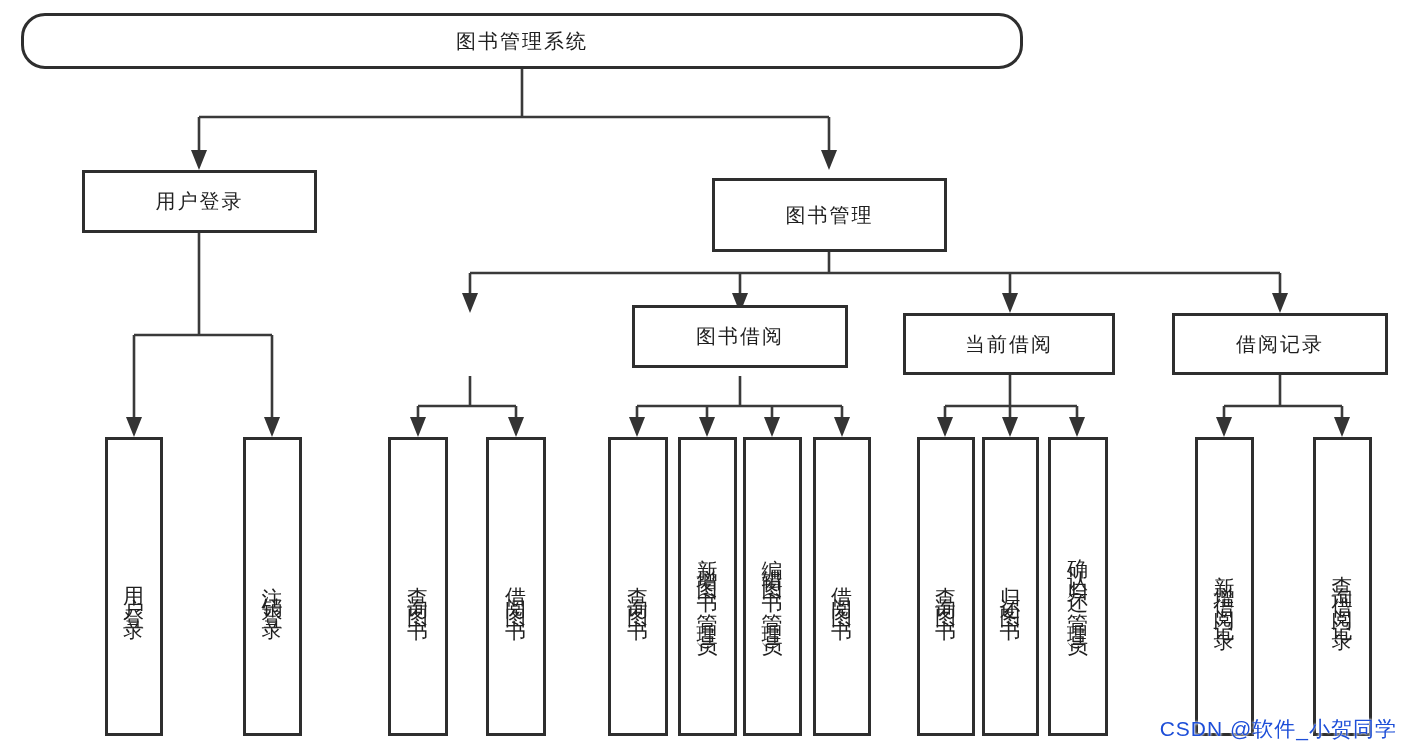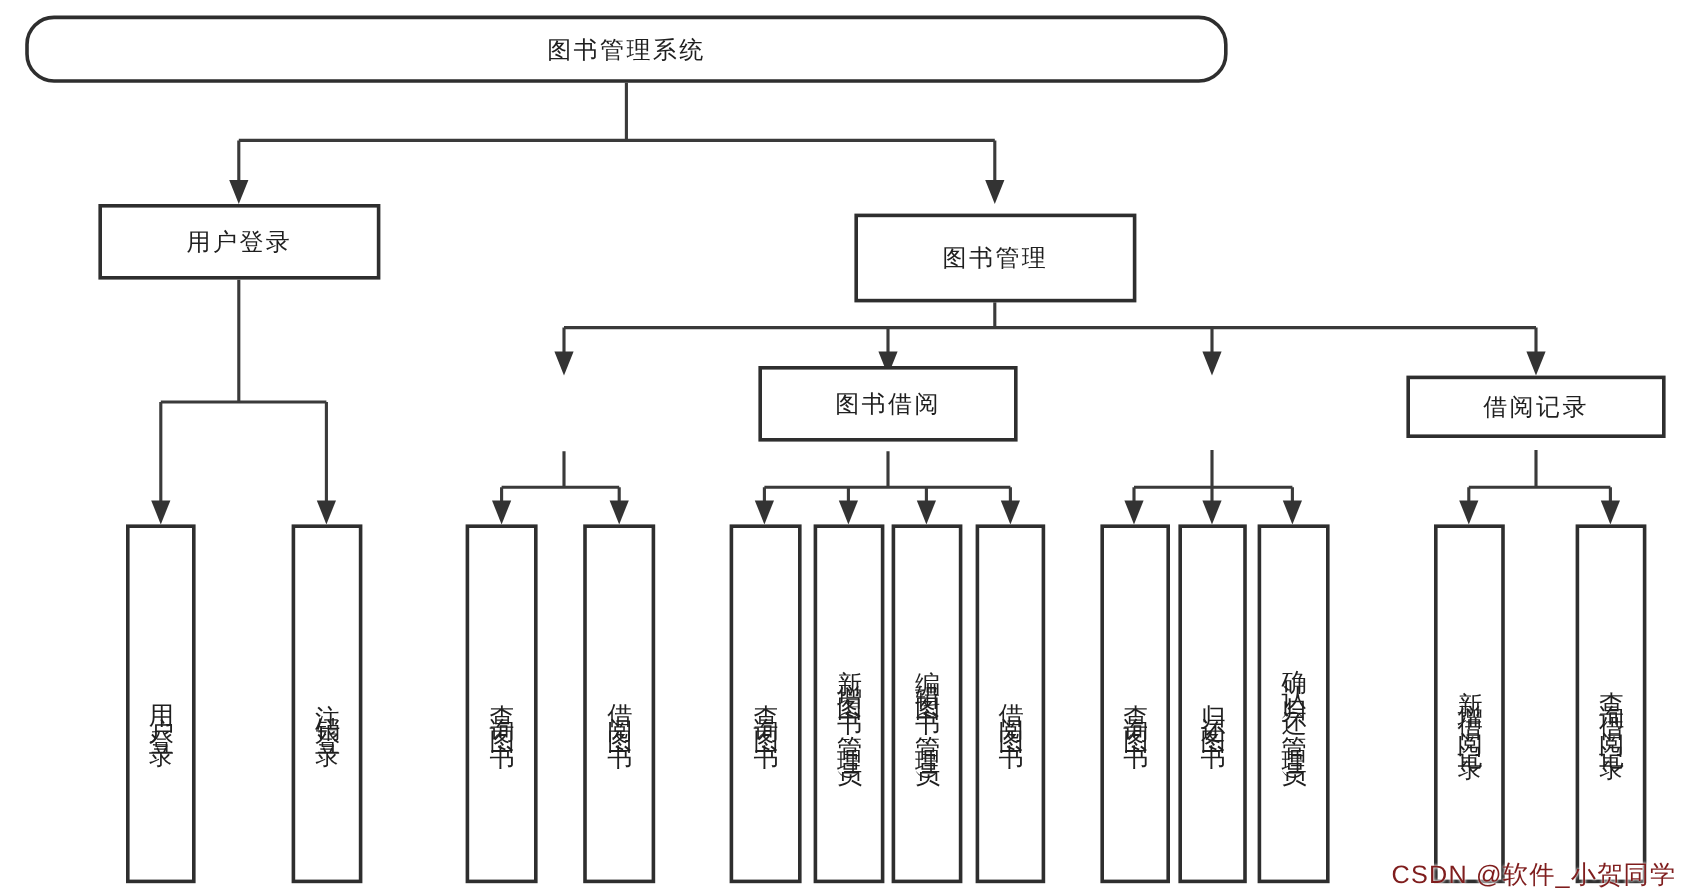--- a/index.html
+++ b/index.html
@@ -56,21 +56,21 @@
     font-size: 21px;
     letter-spacing: 11px;
     padding-top: 10px;
     line-height: 1;
   }
   .watermark {
     position: absolute;
     right: 8px;
     bottom: 4px;
     font-size: 21px;
-    color: #7f1d1d;
+    color: #1d4ed8;
     letter-spacing: 1px;
     text-shadow: 0 0 3px #ffffff, 0 0 2px #ffffff;
     z-index: 3;
     white-space: nowrap;
   }
 </style>
 </head>
 <body>
 
 <div class="canvas">
@@ -110,21 +110,22 @@
     <polygon points="1216,417 1232,417 1224,437"></polygon>
     <polygon points="1334,417 1350,417 1342,437"></polygon>
   </svg>
 
   <div class="box hbox" style="left:21px; top:13px; width:1002px; height:56px;border-radius:24px;">图书管理系统</div>
 
   <div class="box hbox" style="left:82px; top:170px; width:235px; height:63px;">用户登录</div>
   <div class="box hbox" style="left:712px; top:178px; width:235px; height:74px;">图书管理</div>
 
   <div class="box hbox" style="left:632px; top:305px; width:216px; height:63px;">图书借阅</div>
-  <div class="box hbox" style="left:1172px; top:313px; width:216px; height:52px;">借阅记录</div>
+  <div class="box hbox" style="left:903px; top:313px; width:212px; height:62px;">当前借阅</div>
+  <div class="box hbox" style="left:1172px; top:313px; width:216px; height:62px;">借阅记录</div>
 
   <div class="box leaf" style="left:105px; top:437px; width:58px; height:299px;">用户登录</div>
   <div class="box leaf" style="left:243px; top:437px; width:59px; height:299px;">注销登录</div>
 
   <div class="box leaf" style="left:388px; top:437px; width:60px; height:299px;">查询图书</div>
   <div class="box leaf" style="left:486px; top:437px; width:60px; height:299px;">借阅图书</div>
 
   <div class="box leaf" style="left:608px; top:437px; width:60px; height:299px;">查询图书</div>
   <div class="box leaf" style="left:678px; top:437px; width:59px; height:299px;">新增图书（管理员）</div>
   <div class="box leaf" style="left:743px; top:437px; width:59px; height:299px;">编辑图书（管理员）</div>

